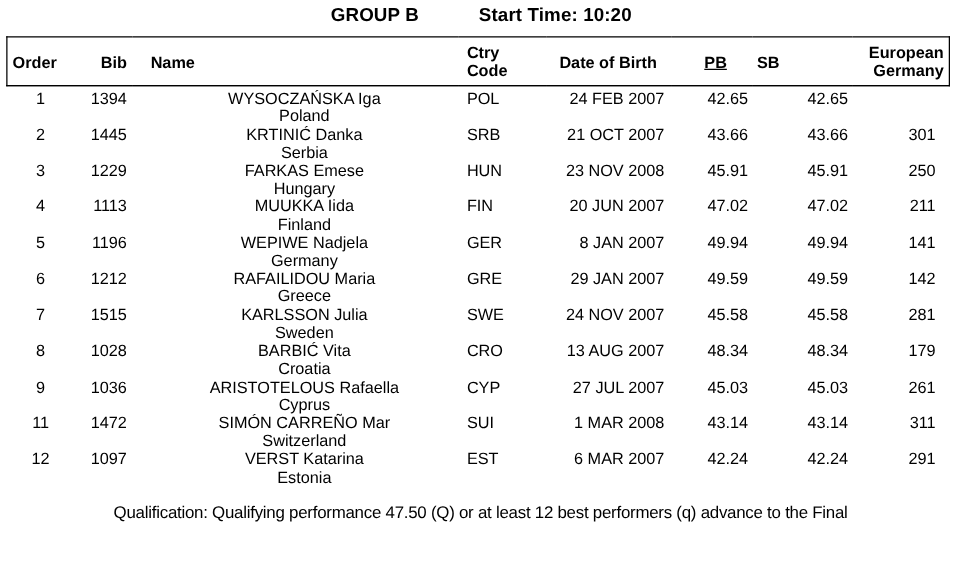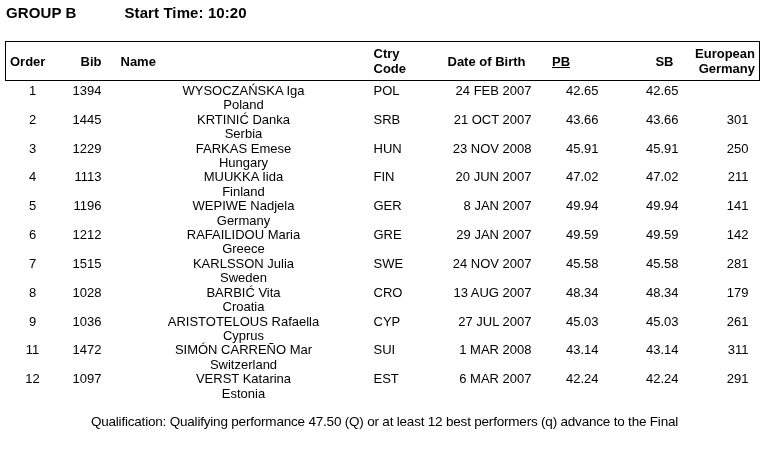--- a/index.html
+++ b/index.html
@@ -5,21 +5,21 @@
   * { margin:0; padding:0; box-sizing:border-box; }
   html,body { background:#fff; }
   body {
     width:768px; height:456px;
     font-family:"Liberation Sans", sans-serif;
     color:#000;
     overflow:hidden;
   }
   .page { padding:3px 4px 0 5px; }
 
-  .title-row { margin:1px 0 19px 1px; }
+  .title-row { margin:1px 0 7px 1px;text-align:center; }
   .group-label, .start-time-label {
     font-size:15px; font-weight:bold; letter-spacing:0.1px;
   }
   .start-time-label { margin-left:48px; }
 
   table.start-list {
     width:754px;
     border-collapse:collapse;
     table-layout:fixed;
   }
@@ -29,22 +29,22 @@
     vertical-align:middle;
     height:39px;
     line-height:15px;
     padding:2px 4px;
   }
   th.col-order { text-align:left; padding-left:4px; }
   th.col-bib   { text-align:right; padding-right:4px; }
   th.col-name  { text-align:left; padding-left:15px; }
   th.col-ctry  { text-align:left; padding-left:7px; }
   th.col-dob   { text-align:center; }
-  th.col-pb    { text-align:center; padding-right:20px;text-decoration:underline; }
-  th.col-sb    { text-align:right; padding-right:8px; }
+  th.col-pb    { text-align:right; padding-right:20px;text-decoration:underline; }
+  th.col-sb    { text-align:left; padding-right:8px; }
   th.col-rank  { text-align:right; padding-right:4px; }
 
   td {
     font-size:13px;
     vertical-align:top;
     line-height:14.4px;
     height:28.8px;
     padding-top:0;
   }
   tbody tr:first-child td { padding-top:3px; }

